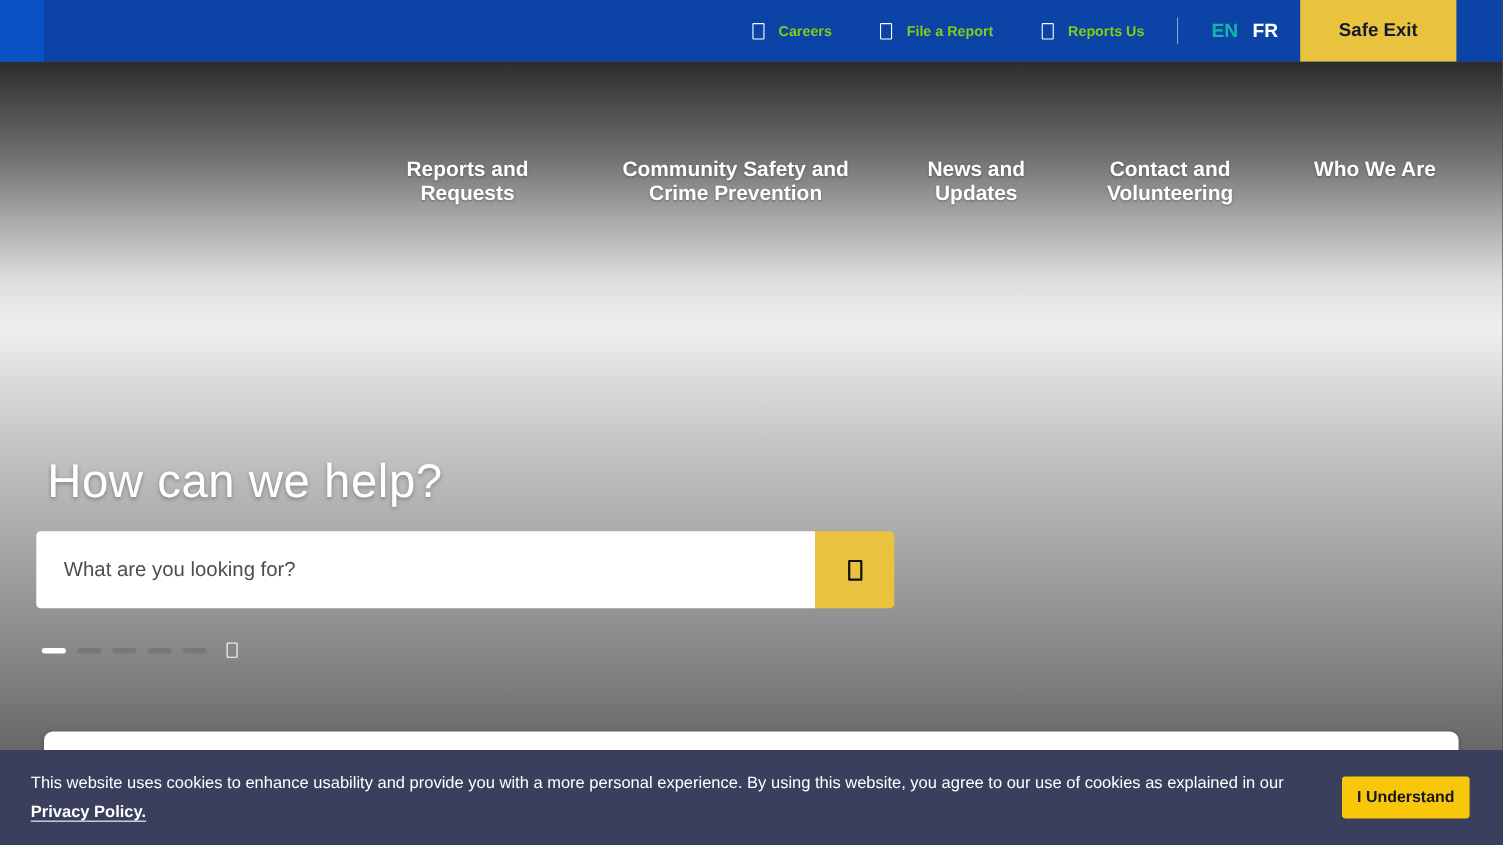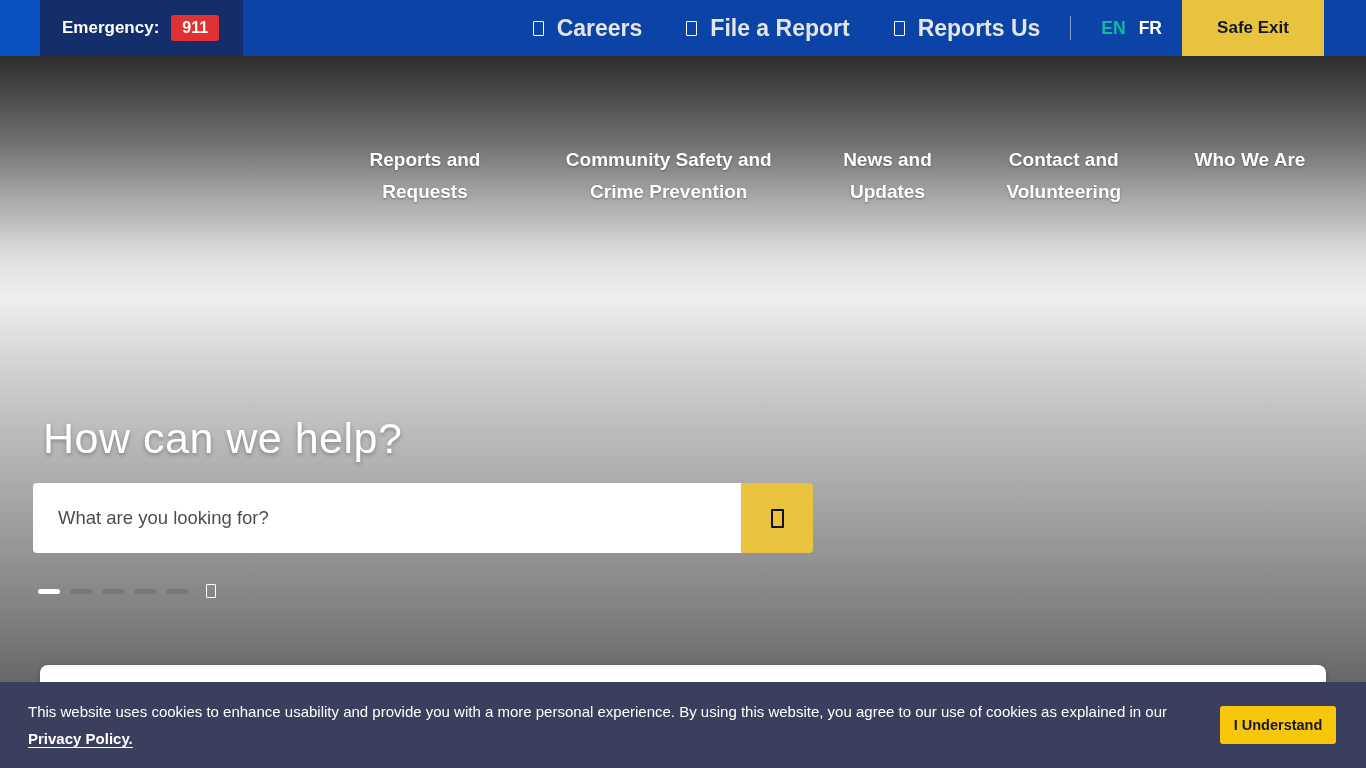--- a/index.html
+++ b/index.html
@@ -26,21 +26,21 @@
   .emergency-label { color: #ffffff; font-size: 17px; font-weight: 700; }
   .emergency-badge {
     background: #e03232; color: #ffffff;
     font-size: 16px; font-weight: 700;
     padding: 4px 11px; border-radius: 3px;
   }
   .top-spacer { flex: 1 1 auto; }
   .top-links { display: flex; align-items: center; gap: 44px; }
   .top-link {
     display: flex; align-items: center; gap: 13px;
-    color: #e5e5e5; font-size: 23px; font-weight: 700;
+    color: #84cc16; font-size: 13px; font-weight: 700;
     text-decoration: none; cursor: pointer; white-space: nowrap;
   }
   .tofu {
     display: inline-block; width: 11px; height: 15px;
     border: 1.5px solid #ffffff; border-radius: 1px;
   }
   .tofu.dark { width: 13px; height: 19px; border-color: #111111; border-width: 2px; }
   .tofu.small { width: 10px; height: 14px; }
   .top-divider {
     width: 1px; height: 24px; background: rgba(255,255,255,0.5);
@@ -77,21 +77,21 @@
   }
   .broken-img { width: 17px; height: 17px; display: inline-block; }
   .logo-text { color: #2b5ac4; font-size: 19px; font-weight: 700; }
 
   .main-nav {
     position: absolute; left: 350px; top: 88px; width: 960px;
     display: flex; justify-content: space-between; align-items: flex-start;
   }
   .nav-item {
     display: block; text-align: center;
-    color: #ffffff; font-size: 19px; font-weight: 600; line-height: 32px;
+    color: #ffffff; font-size: 19px; font-weight: 600; line-height: 22px;
     text-decoration: none; cursor: pointer;
     text-shadow: 0 1px 2px rgba(0,0,0,0.35);
   }
   .nav-item:nth-child(1) { width: 150px; }
   .nav-item:nth-child(2) { width: 215px; }
   .nav-item:nth-child(3) { width: 100px; }
   .nav-item:nth-child(4) { width: 130px; }
   .nav-item:nth-child(5) { width: 120px; white-space: nowrap; }
 
   .hero-title {
@@ -159,24 +159,20 @@
     border: none; border-radius: 3px; cursor: pointer;
     font-family: "Liberation Sans", sans-serif;
     font-size: 14.5px; font-weight: 700;
   }
 </style>
 </head>
 <body>
 
 <header class="topbar">
   <div class="accent-strip"></div>
-  <div class="emergency">
-    <span class="emergency-label">Emergency:</span>
-    <span class="emergency-badge">911</span>
-  </div>
   <div class="top-spacer"></div>
   <nav class="top-links">
     <a class="top-link">
       <span class="tofu"></span>
       <span>Careers</span>
     </a>
     <a class="top-link">
       <span class="tofu"></span>
       <span>File a Report</span>
     </a>

